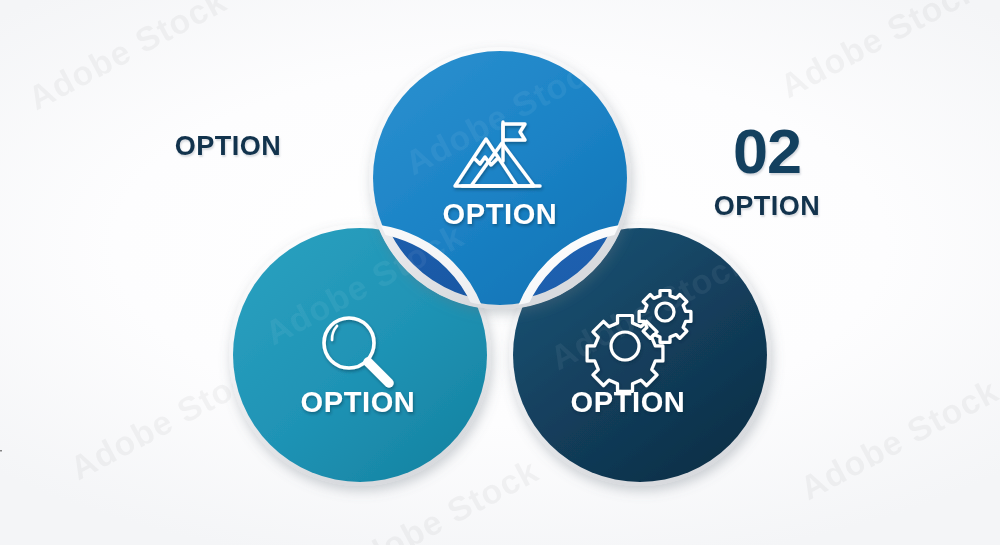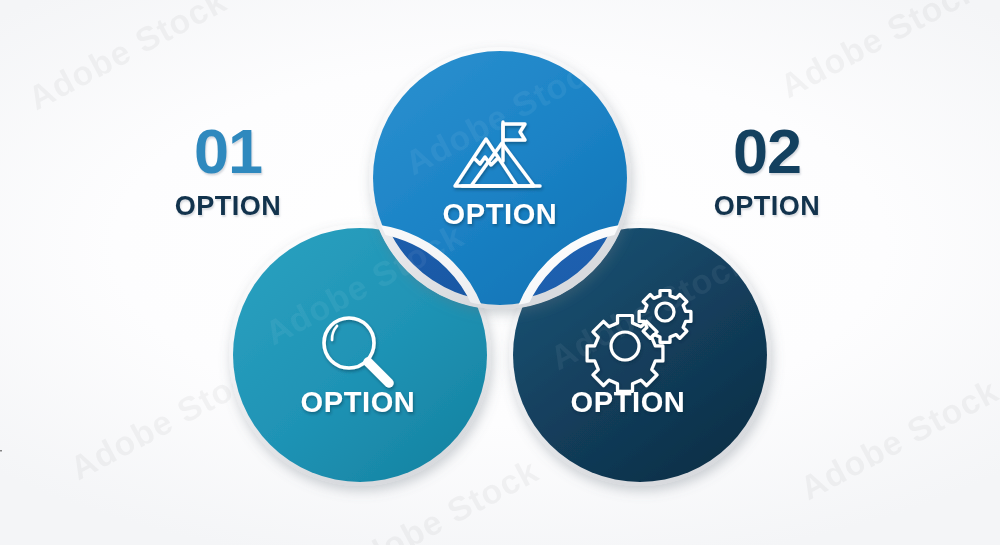--- a/index.html
+++ b/index.html
@@ -249,21 +249,20 @@
       <text class="circle-caption" x="628" y="412" text-anchor="middle">OPTION</text>
     </g>
   </svg>
 
   <div class="wm wm-light" style="left:395px; top:95px;">Adobe Stock</div>
   <div class="wm wm-light" style="left:610px; top:150px;">Adobe Stock</div>
   <div class="wm wm-light" style="left:255px; top:265px;">Adobe Stock</div>
   <div class="wm wm-light" style="left:540px; top:290px;">Adobe Stock</div>
 
   <div class="numlabel" id="label-01">
-    <span class="num" style="color:#2f89be">01</span>
     <span class="cap" style="color:#12334d">OPTION</span>
   </div>
 
   <div class="numlabel" id="label-02">
     <span class="num" style="color:#13405f">02</span>
     <span class="cap" style="color:#12334d">OPTION</span>
   </div>
 
   <div class="edge-id">Adobe Stock | #1790709360</div>
 

